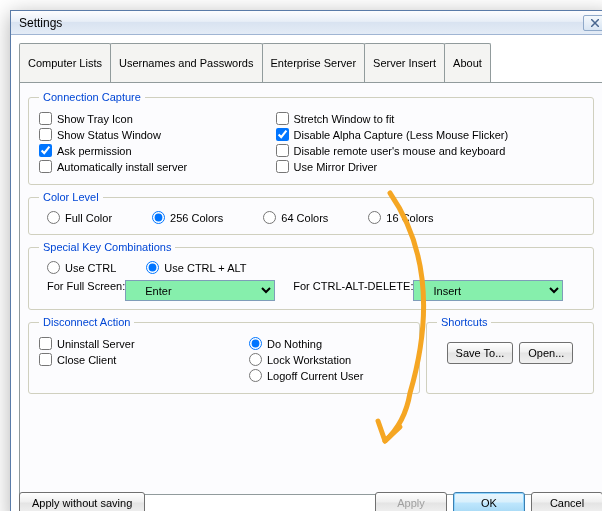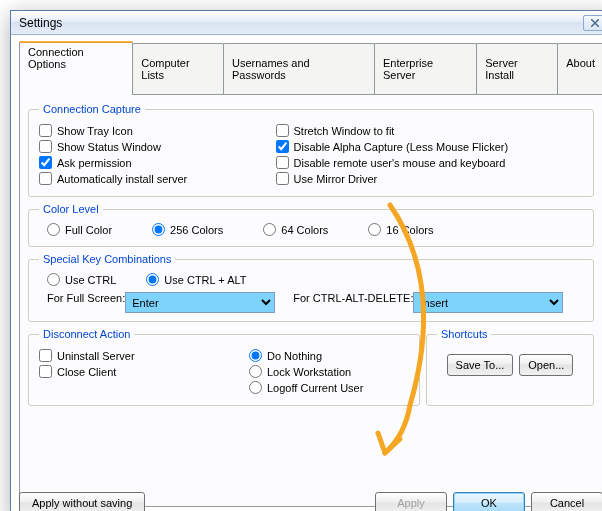--- a/index.html
+++ b/index.html
@@ -21,21 +21,21 @@
 .row { display: flex; }
 .col { flex: 1; }
 .chk, .rad { display: flex; align-items: flex-end; margin: 3px 0; cursor: pointer; }
 .chk input, .rad input { margin: 0 5px 0 0; width: 13px; height: 13px; }
 .rad-row { display: flex; gap: 40px; padding: 2px 8px; }
 .rad-inline { display: flex; align-items: center; cursor: pointer; }
 .rad-inline input { margin: 0 5px 0 0; }
 .combo-row { display: flex; gap: 18px; margin-top: 4px; padding: 0 8px; }
 .combo-group { display: flex; flex-direction: row; }
 .combo-label { margin-bottom: 3px; }
-select { width: 150px; height: 21px; border: 1px solid #7f9db9; background: #7dd3fc; font-size: 11px; padding: 1px 2px; }
+select { width: 150px; height: 21px; border: 1px solid #7f9db9; background: #86efac; font-size: 11px; padding: 1px 15px; }
 .bottom-row { display: flex; gap: 6px; }
 .disconnect-fs { flex: 1; }
 .shortcuts-fs { width: 168px; }
 .btn { height: 22px; border: 1px solid #707070; background: linear-gradient(to bottom, #fff, #efefef 45%, #e4e4e4 50%, #f0f0f0); border-radius: 3px; cursor: pointer; padding: 0 12px; font-size: 11px; }
 .btn:disabled { color: #a0a0a0; cursor: default; }
 .btn.default { border: 1px solid #3c7fb1; box-shadow: inset 0 0 0 1px #8fd6ff; background: linear-gradient(to bottom,#eaf6fd,#d9f0fc 45%,#bee6fd 50%,#a7d9f5);}
 .footer { position: absolute; bottom: 8px; left: 8px; right: 8px; display: flex; align-items: center; }
 .footer .spacer { flex: 1; }
 .footer .btn { min-width: 72px; margin-left: 6px; }
 .footer .btn:first-child { margin-left: 0; min-width: auto; padding: 0 12px; }
@@ -52,25 +52,24 @@
   <div class="titlebar">
     <span class="titlebar-text">Settings</span>
     <div class="close-btn">
       <svg viewBox="0 0 8 8">
           <path d="M0 0 L8 8 M8 0 L0 8" stroke="#49678f" stroke-width="1.5"></path>
         </svg>
     </div>
   </div>
   <div class="content">
     <div class="tabs">
-      <div class="tab active">Connection Options</div>
       <div class="tab">Computer Lists</div>
       <div class="tab">Usernames and Passwords</div>
       <div class="tab">Enterprise Server</div>
-      <div class="tab">Server Install</div>
+      <div class="tab">Server Insert</div>
       <div class="tab">About</div>
     </div>
     <div class="tabpanel">
 
       <fieldset>
         <legend>Connection Capture</legend>
         <div class="row">
           <div class="col">
             <label class="chk">
                 <input type="checkbox" style="">

